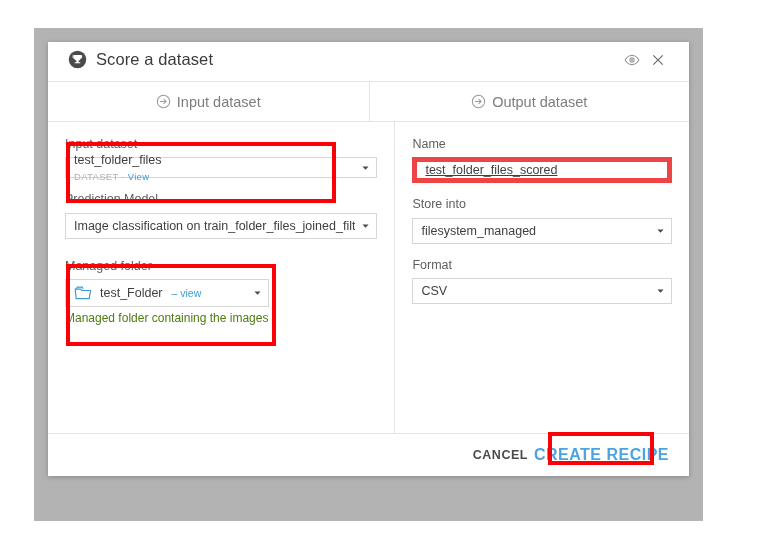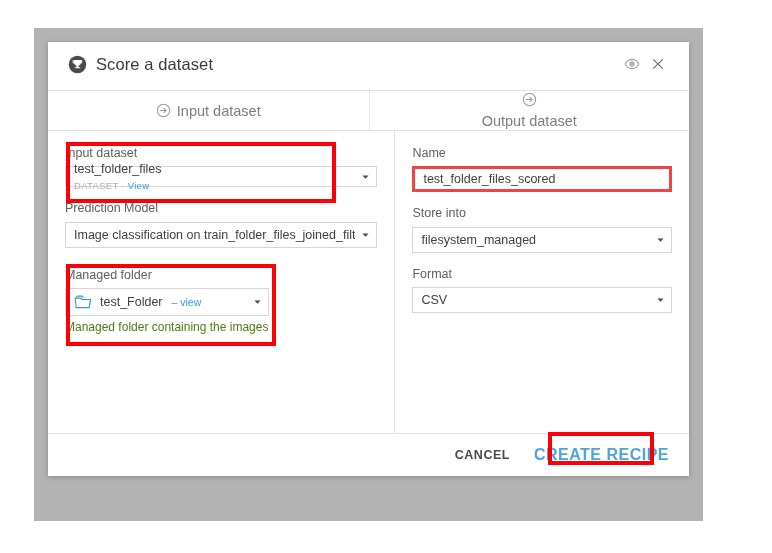--- a/index.html
+++ b/index.html
@@ -55,21 +55,21 @@
     width: 641px;
     height: 434px;
     background: #ffffff;
     box-shadow: 0 1px 5px rgba(0,0,0,0.25);
     display: flex;
     flex-direction: column;
   }
 
   
   .modal-header {
-    height: 49px;
+    height: 40px;
     flex: none;
     display: flex;
     align-items: center;
     padding: 0 18px 4px 20px;
     border-bottom: 1px solid #e3e3e3;
     box-sizing: border-box;
   }
   .title-icon {
     width: 19px;
     height: 19px;
@@ -106,21 +106,21 @@
     flex: 1 1 50%;
     display: flex;
     align-items: center;
     justify-content: center;
     gap: 6px;
     font-size: 14.5px;
     color: #7d7d7d;
     cursor: pointer;
     box-sizing: border-box;
   }
-  .tab + .tab { border-left: 1px solid #e3e3e3; flex-direction: column; }
+  .tab + .tab { border-left: 1px solid #e3e3e3; }
   .tab svg { display: block; }
 
   
   .body {
     flex: 1 1 auto;
     display: flex;
     min-height: 0;
   }
   .col {
     flex: 1 1 50%;
@@ -173,29 +173,30 @@
   .folder-icon { width: 18px; height: 15px; flex: none; margin-right: 8px; display: block; }
   .view-link { color: #3b9cd9; font-size: 10.5px; margin-left: 9px; white-space: nowrap; }
 
   .help-text {
     font-size: 12px;
     color: #4d7c0f;
     margin-top: 4px;
   }
 
   .input-box {
-    border: 3px solid #ef4444;
+    border: 5px solid #ef4444;
     height: 26px;
     box-sizing: border-box;
     display: flex;
     align-items: center;
     padding: 0 8px;
     font-size: 12.5px;
     color: #3f3f3f;
     background: #fff;
+    text-decoration: underline;
   }
 
   .dataset-toggle {
     text-align: center;
     margin-top: 26px;
     font-size: 10px;
     letter-spacing: .4px;
   }
   .dataset-toggle .opt-active { color: #4a4a4a; font-weight: 700; }
   .dataset-toggle .sep { color: #d0d0d0; margin: 0 4px; }
@@ -203,21 +204,20 @@
 
   
   .footer {
     height: 43px;
     flex: none;
     border-top: 1px solid #e3e3e3;
     display: flex;
     align-items: center;
     justify-content: flex-end;
     padding-right: 16px;
-    gap: 18px;
     box-sizing: border-box;
   }
   .btn-flat {
     font-size: 12.5px;
     letter-spacing: .5px;
     font-weight: 700;
     color: #4a4a4a;
     cursor: pointer;
     padding: 4px 2px;
   }

